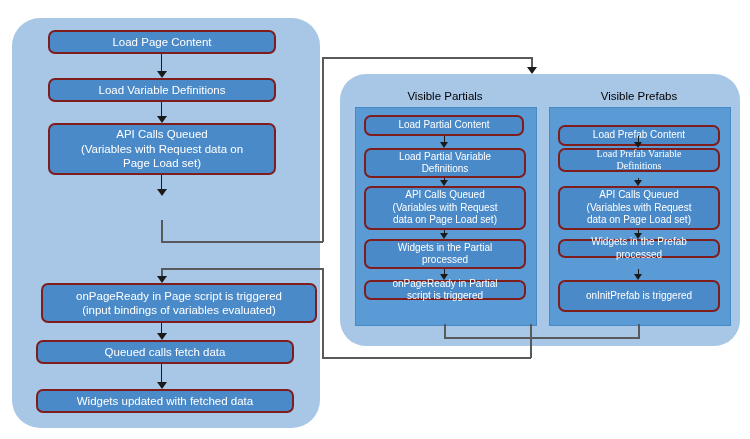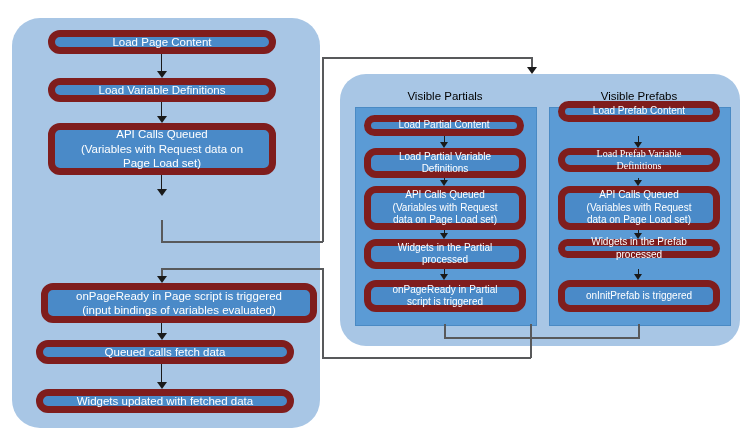--- a/index.html
+++ b/index.html
@@ -9,21 +9,21 @@
   
   .panel{position:absolute;background:#a8c6e5;border-radius:28px;}
   .panel.right{border-radius:26px;}
 
   
   .group{position:absolute;background:#5b9bd5;border:1px solid #4a8ac4;}
   .group-label{position:absolute;color:#000000;font-size:11.5px;text-align:center;
                line-height:14px;white-space:nowrap;}
 
   
-  .box{position:absolute;background:#4a8ac8;border:7px solid #7f1d1d;border-radius:12px;
+  .box{position:absolute;background:#4a8ac8;border:2px solid #7f1d1d;border-radius:7px;
        color:#ffffff;display:flex;align-items:center;justify-content:center;
        text-align:center;box-sizing:border-box;padding:2px 8px;}
   .box .t{display:block;width:100%;}
   .box.lg{font-size:11.5px;line-height:14.5px;}
   .box.sm{font-size:10px;line-height:12.5px;}
 
   
   .seg{position:absolute;background:#58595b;}
   .seg.h{height:1.6px;}
   .seg.v{width:1.6px;}
@@ -106,37 +106,37 @@
       <span>(Variables with Request</span><br>
       <span>data on Page Load set)</span>
     </span>
   </div>
   <div class="box sm" style="left:364px;top:239px;width:162px;height:30px;">
     <span class="t">
       <span>Widgets in the Partial</span><br>
       <span>processed</span>
     </span>
   </div>
-  <div class="box sm" style="left:364px;top:280px;width:162px;height:32px;">
+  <div class="box sm" style="left:364px;top:280px;width:162px;height:20px;">
     <span class="t">
       <span>onPageReady in Partial</span><br>
       <span>script  is triggered</span>
     </span>
   </div>
 
   <div class="conn" style="left:444px;top:136px;height:7px;"></div>
   <div class="ah" style="left:440px;top:142px;"></div>
   <div class="conn" style="left:444px;top:178px;height:4px;"></div>
   <div class="ah" style="left:440px;top:180px;"></div>
   <div class="conn" style="left:444px;top:230px;height:4px;"></div>
   <div class="ah" style="left:440px;top:233px;"></div>
   <div class="conn" style="left:444px;top:269px;height:5px;"></div>
   <div class="ah" style="left:440px;top:274px;"></div>
 
-  <div class="box sm" style="left:558px;top:101px;width:162px;height:21px;">
+  <div class="box sm" style="left:558px;top:125px;width:162px;height:21px;">
     <span class="t">Load Prefab Content</span>
   </div>
   <div class="box sm" style="left:558px;top:148px;width:162px;height:24px;font-family:Liberation Serif, serif;">
     <span class="t">
       <span>Load Prefab Variable</span><br>
       <span>Definitions</span>
     </span>
   </div>
   <div class="box sm" style="left:558px;top:186px;width:162px;height:44px;">
     <span class="t">

